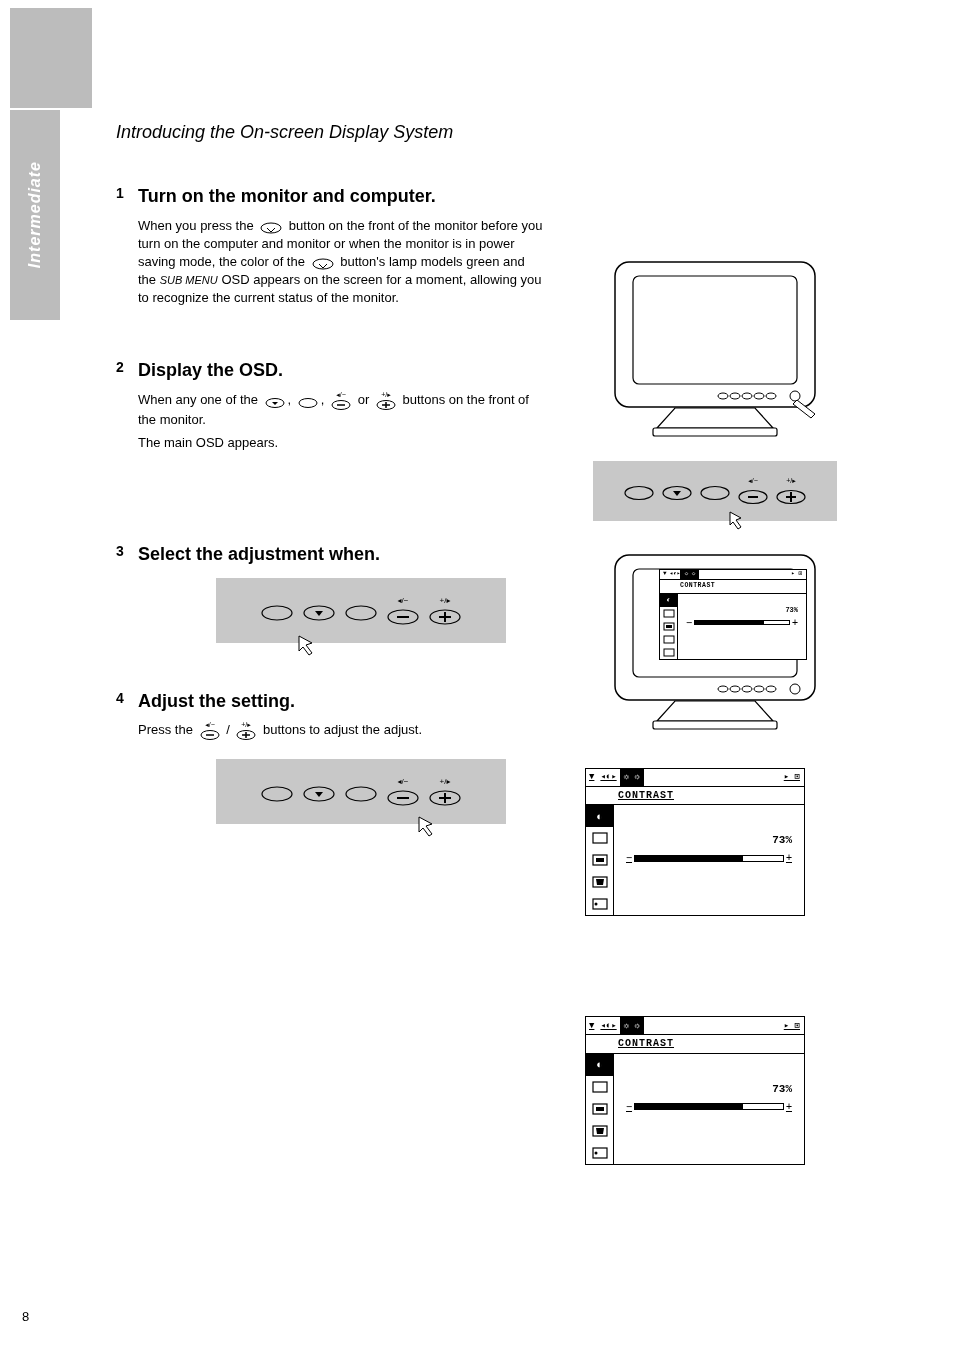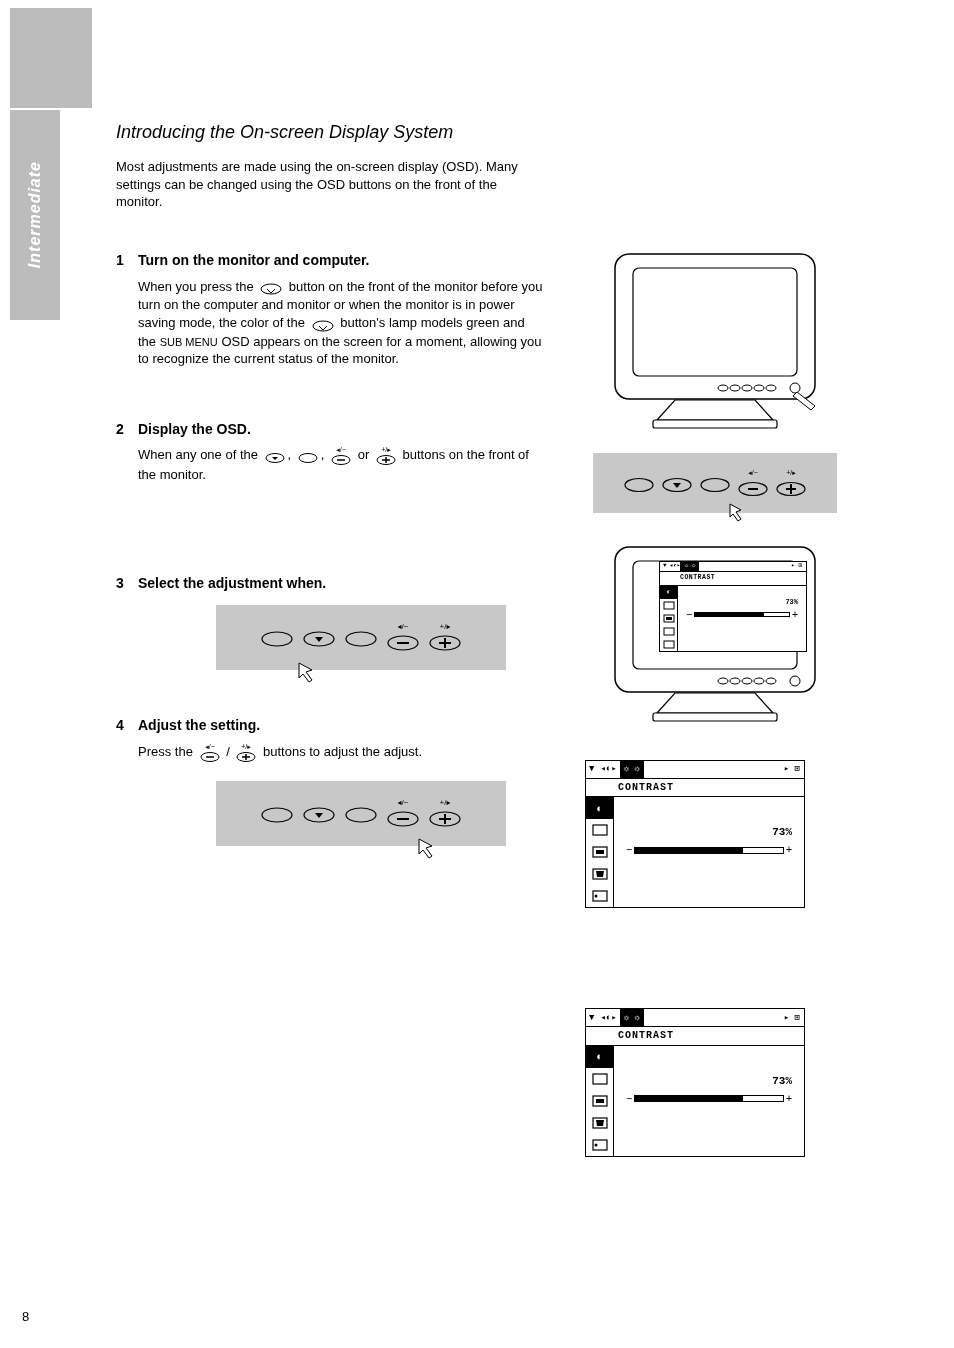--- a/index.html
+++ b/index.html
@@ -62,21 +62,21 @@
   .subhead {
     font-size: 18px;
     font-weight: normal;
     font-style: italic;
     margin-bottom: 14px;
   }
   .para { font-size: 13px; margin-bottom: 8px; }
   .step-row { display: flex; margin-top: 28px; margin-bottom: 8px; }
   .step-row2 { display: flex; margin-top: 52px; margin-bottom: 8px; }
   .step-num { font-weight: bold; width: 22px; flex-shrink: 0; font-size: 14px; }
-  .step-body { flex: 1; font-size: 14px; }
+  .step-body { flex: 1; font-size: 18px; }
   .step-body .bold { font-weight: bold; }
   .inline-btn {
     display: inline-block;
     vertical-align: middle;
     margin: 0 2px;
   }
   .inline-btn svg { display: block; }
   .small-note { font-size: 13px; margin-top: 4px; margin-left: 22px; }
 
   .button-panel {
@@ -91,22 +91,23 @@
     gap: 6px;
     position: relative;
   }
   .button-panel .hand {
     position: absolute;
     bottom: -18px;
   }
   .right-col {
     position: absolute;
     left: 565px;
-    top: 244px;
+    top: 252px;
     width: 300px;
+    text-decoration: underline;
   }
   .monitor-box {
     width: 220px;
     margin: 0 auto 20px;
   }
   .ctrl-strip {
     background: #c8c8c8;
     width: 244px;
     height: 60px;
     margin: -6px auto 0;
@@ -238,21 +239,20 @@
 
 <div class="top-block"></div>
 <div class="sidebar-tab">
   <span>Intermediate</span>
 </div>
 
 <div class="page-num">8</div>
 
 <div class="main-col">
   <div class="subhead">Introducing the On-screen Display System</div>
-  <div class="para">Most adjustments are made using the on-screen display (OSD). Many settings can be changed using the OSD buttons on the front of the monitor.</div>
 
   <div class="step-row" style="margin-top:40px">
     <div class="step-num">1</div>
     <div class="step-body">
       <span class="bold">Turn on the monitor and computer.</span>
     </div>
   </div>
   <div class="small-note" style="margin-left:22px; font-size:13px;">
     <span>When you press the </span>
     <span class="inline-btn">
@@ -262,21 +262,21 @@
         </svg>
     </span>
     <span> button on the front of the monitor before you turn on the computer and monitor or when the monitor is in power saving mode, the color of the </span>
     <span class="inline-btn">
       <svg width="24" height="18">
           <ellipse cx="12" cy="11" rx="10" ry="5" fill="none" stroke="#000" stroke-width="1"></ellipse>
           <path d="M8 11 l4 4 l4 -4" fill="none" stroke="#000" stroke-width="1"></path>
         </svg>
     </span>
     <span> button's lamp models green and the </span>
-    <span style="font-size:11px; border:0;">SUB MENU</span>
+    <span style="font-size:11px; border:0;font-style:italic;">SUB MENU</span>
     <span> OSD appears on the screen for a moment, allowing you to recognize the current status of the monitor.</span>
   </div>
 
   <div class="step-row2">
     <div class="step-num">2</div>
     <div class="step-body">
       <span class="bold">Display the OSD.</span>
     </div>
   </div>
   <div class="small-note">
@@ -294,20 +294,21 @@
           <line x1="7" y1="14" x2="15" y2="14" stroke="#000" stroke-width="1.5"></line>
         </svg></span> or
     <span class="inline-btn"><svg width="22" height="20">
           <text x="11" y="6" font-size="7" text-anchor="middle">+/▸</text>
           <ellipse cx="11" cy="14" rx="9" ry="4.5" fill="none" stroke="#000" stroke-width="1"></ellipse>
           <line x1="7" y1="14" x2="15" y2="14" stroke="#000" stroke-width="1.5"></line>
           <line x1="11" y1="11" x2="11" y2="17" stroke="#000" stroke-width="1.5"></line>
         </svg></span>
     <span> buttons on the front of the monitor.</span>
   </div>
+  <div class="small-note" style="margin-top:6px">The main OSD appears.</div>
 
   <div class="step-row2" style="margin-top:90px">
     <div class="step-num">3</div>
     <div class="step-body">
       <span class="bold">Select the adjustment when.</span>
     </div>
   </div>
 
   <div class="button-panel">
     <svg width="36" height="24">

